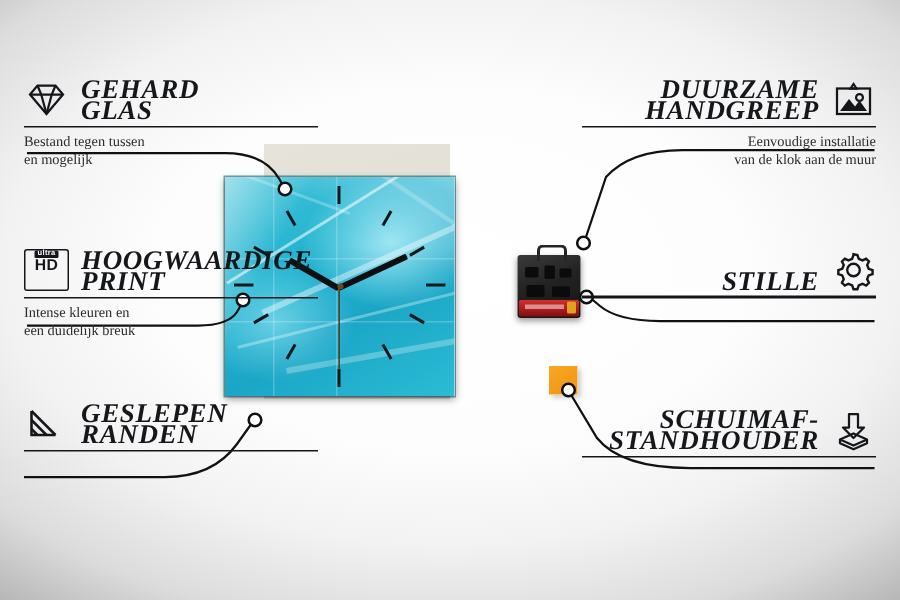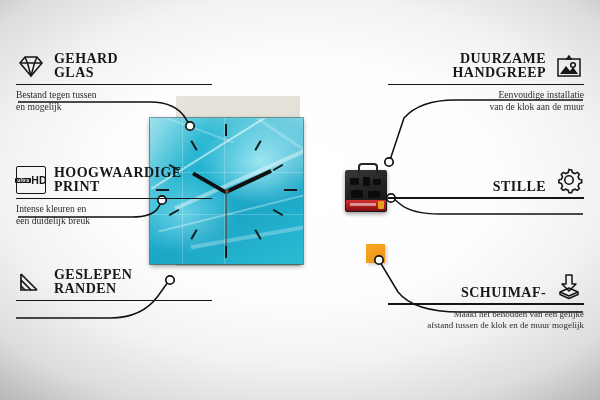--- a/index.html
+++ b/index.html
@@ -59,35 +59,35 @@
   svg.links{position:absolute;left:0;top:0;width:600px;height:400px;pointer-events:none;}
   svg.links path{fill:none;stroke:#111;stroke-width:1.5;}
   svg.links circle{fill:#fff;stroke:#111;stroke-width:1.7;}
 
   
   .feat{position:absolute;width:196px;}
   .feat .head{display:flex;align-items:center;gap:8px;}
   .feat.right .head{flex-direction:row-reverse;align-items:flex-end;}
   .feat .title{
     font-family:"Liberation Serif", serif;
-    font-weight:700;font-size:14px;line-height:14.4px;
-    letter-spacing:.45px;color:#15171a;text-transform:uppercase;
+    font-weight:700;font-size:18px;line-height:14.4px;
+    letter-spacing:.45px;color:#15171a;text-transform:uppercase;font-style:italic;
   }
   .feat.right .title{text-align:right;}
   .feat .rule{height:1.6px;background:#14161a;margin:3px 0 4px 0;}
   .feat .desc{
     font-family:"Liberation Serif", serif;
     font-size:9.6px;line-height:11.4px;color:#2a2c2f;
   }
   .feat.right .desc{text-align:right;}
   .ico{flex:0 0 auto;width:30px;height:28px;display:block;}
   .ico svg{display:block;width:30px;height:28px;}
 
   .hdbox{width:28px;height:26px;border:1.6px solid #14161a;border-radius:2px;
-         display:flex;align-items:center;justify-content:center;}
+         display:flex;flex-direction:column;align-items:center;}
   .hdbox .u{font-family:"Liberation Sans",sans-serif;font-size:5px;font-weight:700;
             letter-spacing:.2px;line-height:5px;color:#fff;background:#14161a;
             padding:0 2px;border-radius:1px;}
   .hdbox .h{font-family:"Liberation Sans",sans-serif;font-size:10.5px;font-weight:700;
             line-height:11px;color:#14161a;letter-spacing:.2px;}
 </style>
 </head>
 <body>
 
 <div id="stage">
@@ -267,22 +267,19 @@
         <svg viewBox="0 0 30 28">
             <g fill="none" stroke="#14161a" stroke-width="1.5" stroke-linejoin="round">
           <path d="M12,3 L18,3 L18,12 L22,12 L15,19 L8,12 L12,12 Z"></path>
           <path d="M6,20 L15,16 L24,20 L15,24 Z"></path>
           <path d="M6,20 L6,22.5 L15,26.5 L24,22.5 L24,20"></path>
         </g>
           </svg>
       </span>
       <span class="title">
         <span>SCHUIMAF-</span><br>
-      </span>
-    </div>
-    <div class="rule"></div>
-    <div class="desc" style="font-size:9px;line-height:11px;">
-      <span>Maakt het behouden van een gelijke</span><br>
-      <span>afstand tussen de klok en de muur mogelijk</span>
-    </div>
+        <span>STANDHOUDER</span>
+      </span>
+    </div>
+    <div class="rule"></div>
   </div>
 
 </div>
 
 </body></html>

